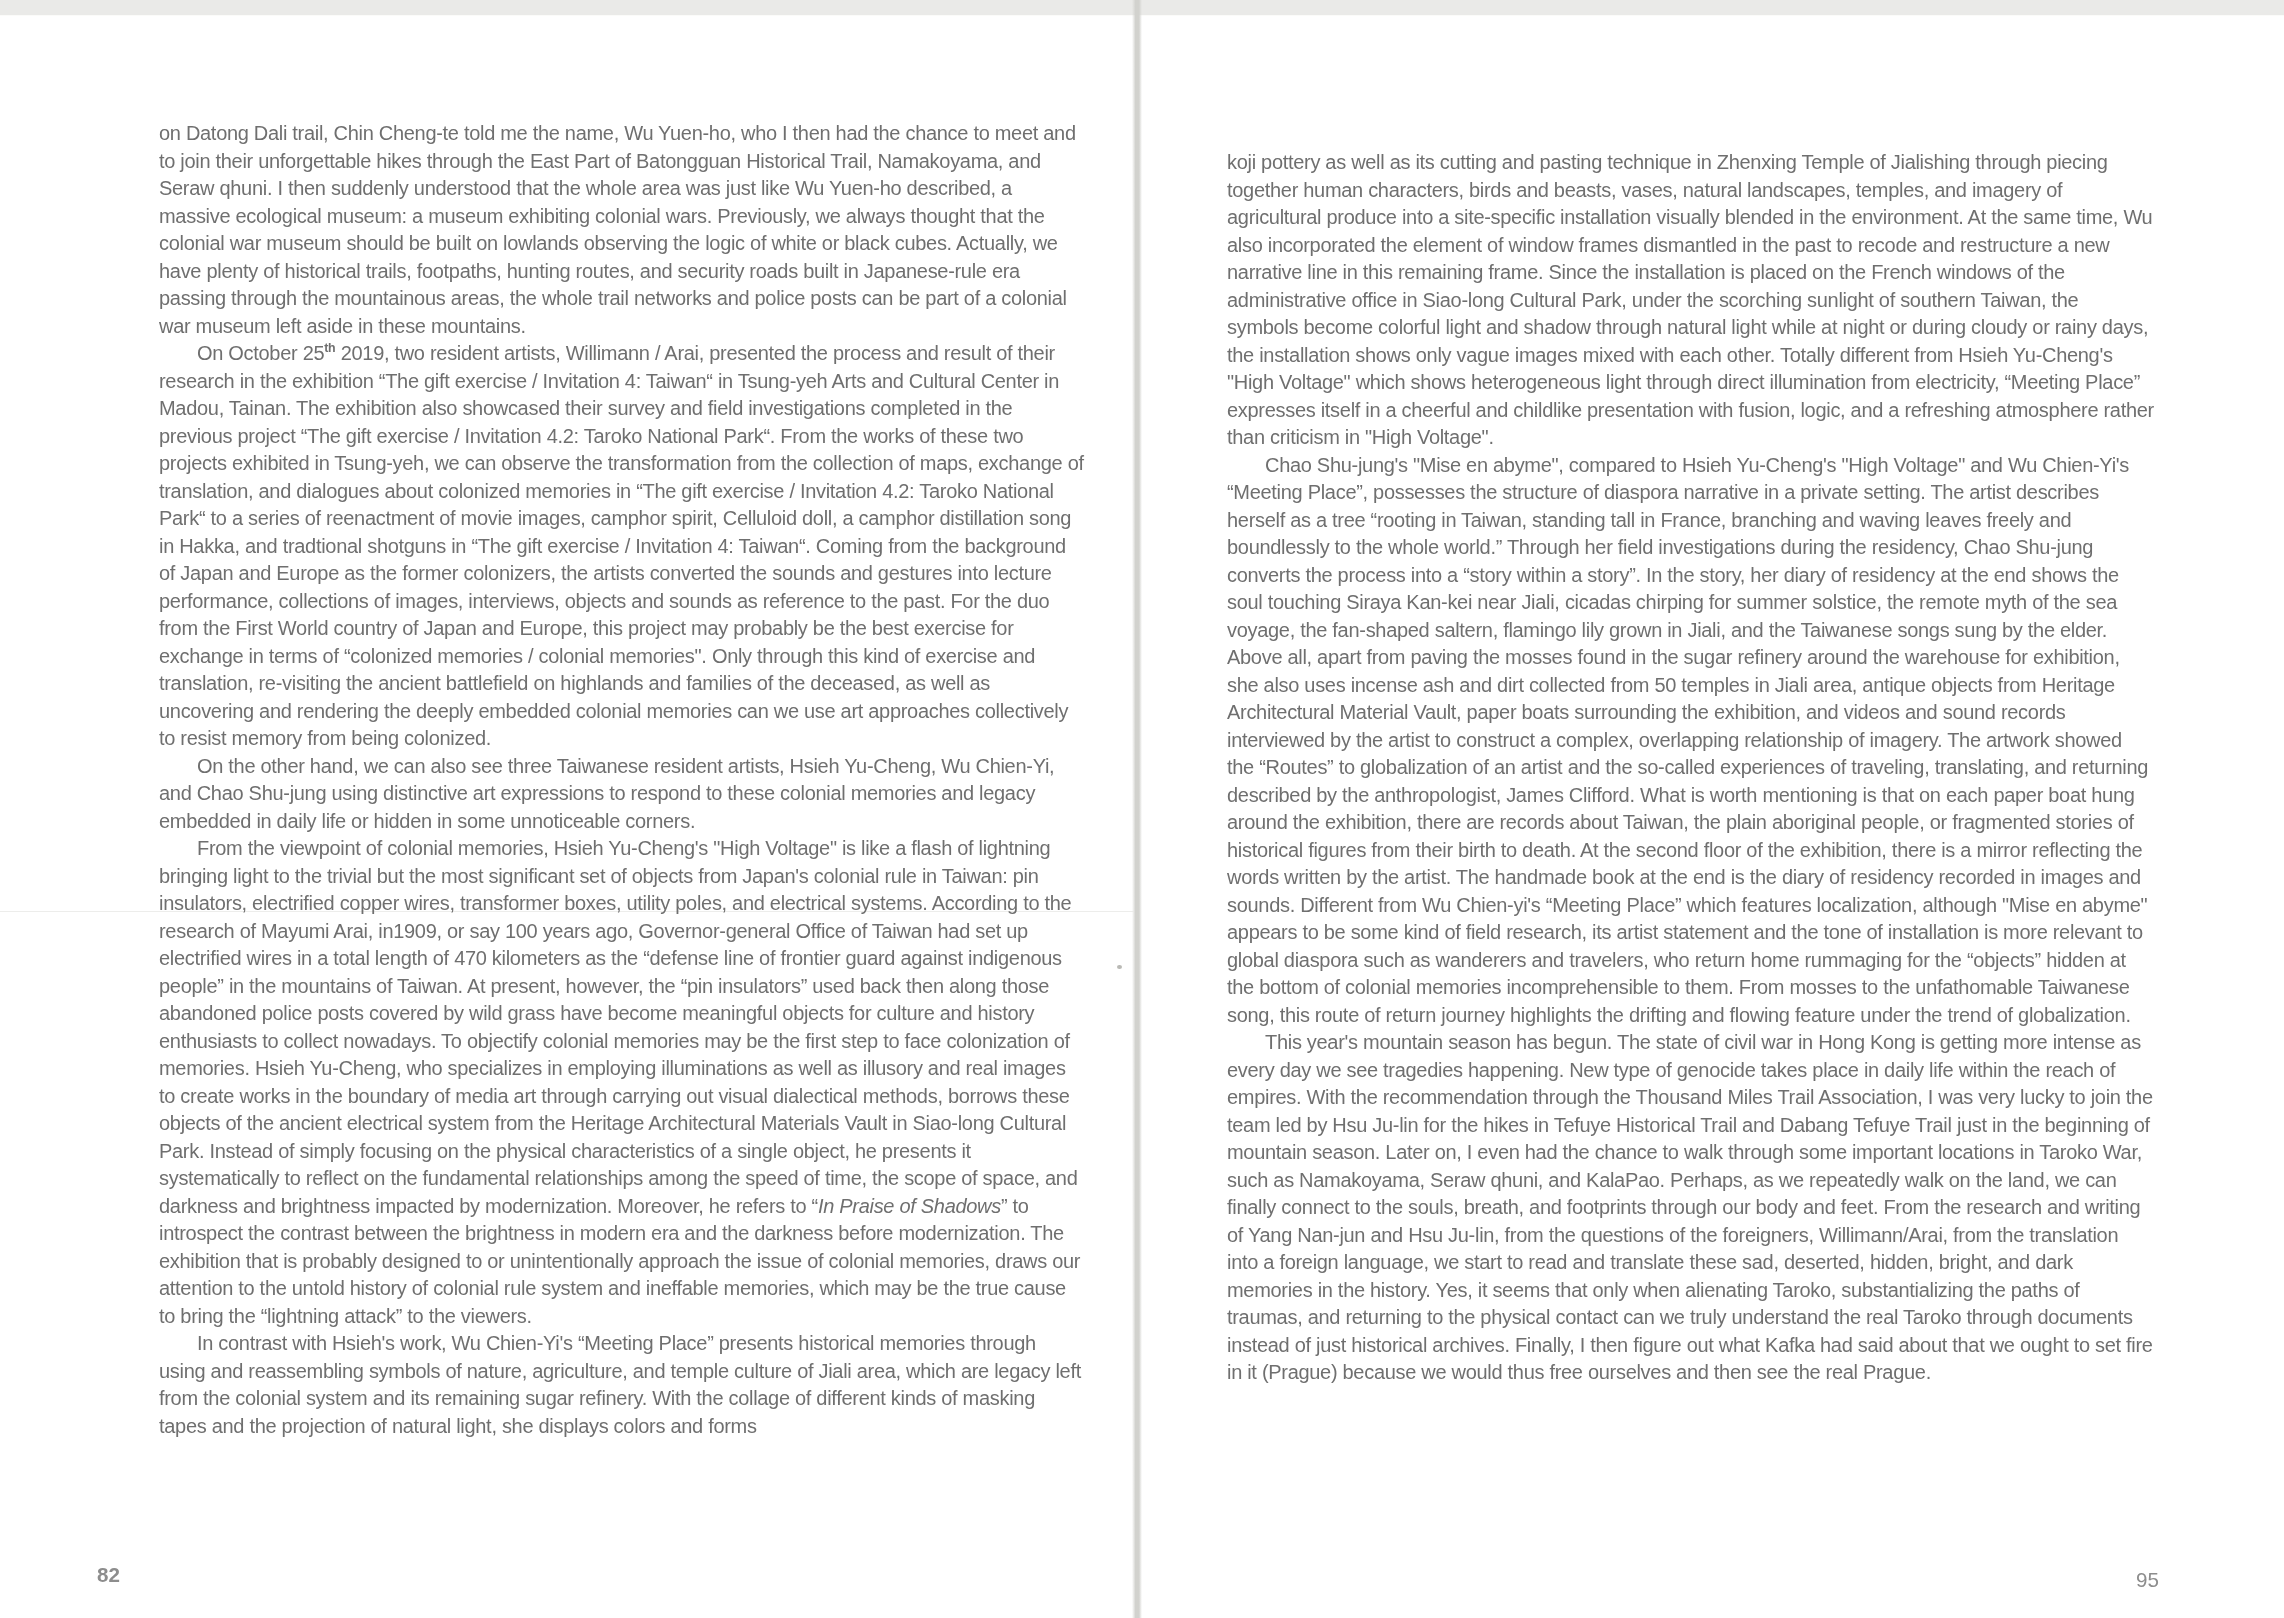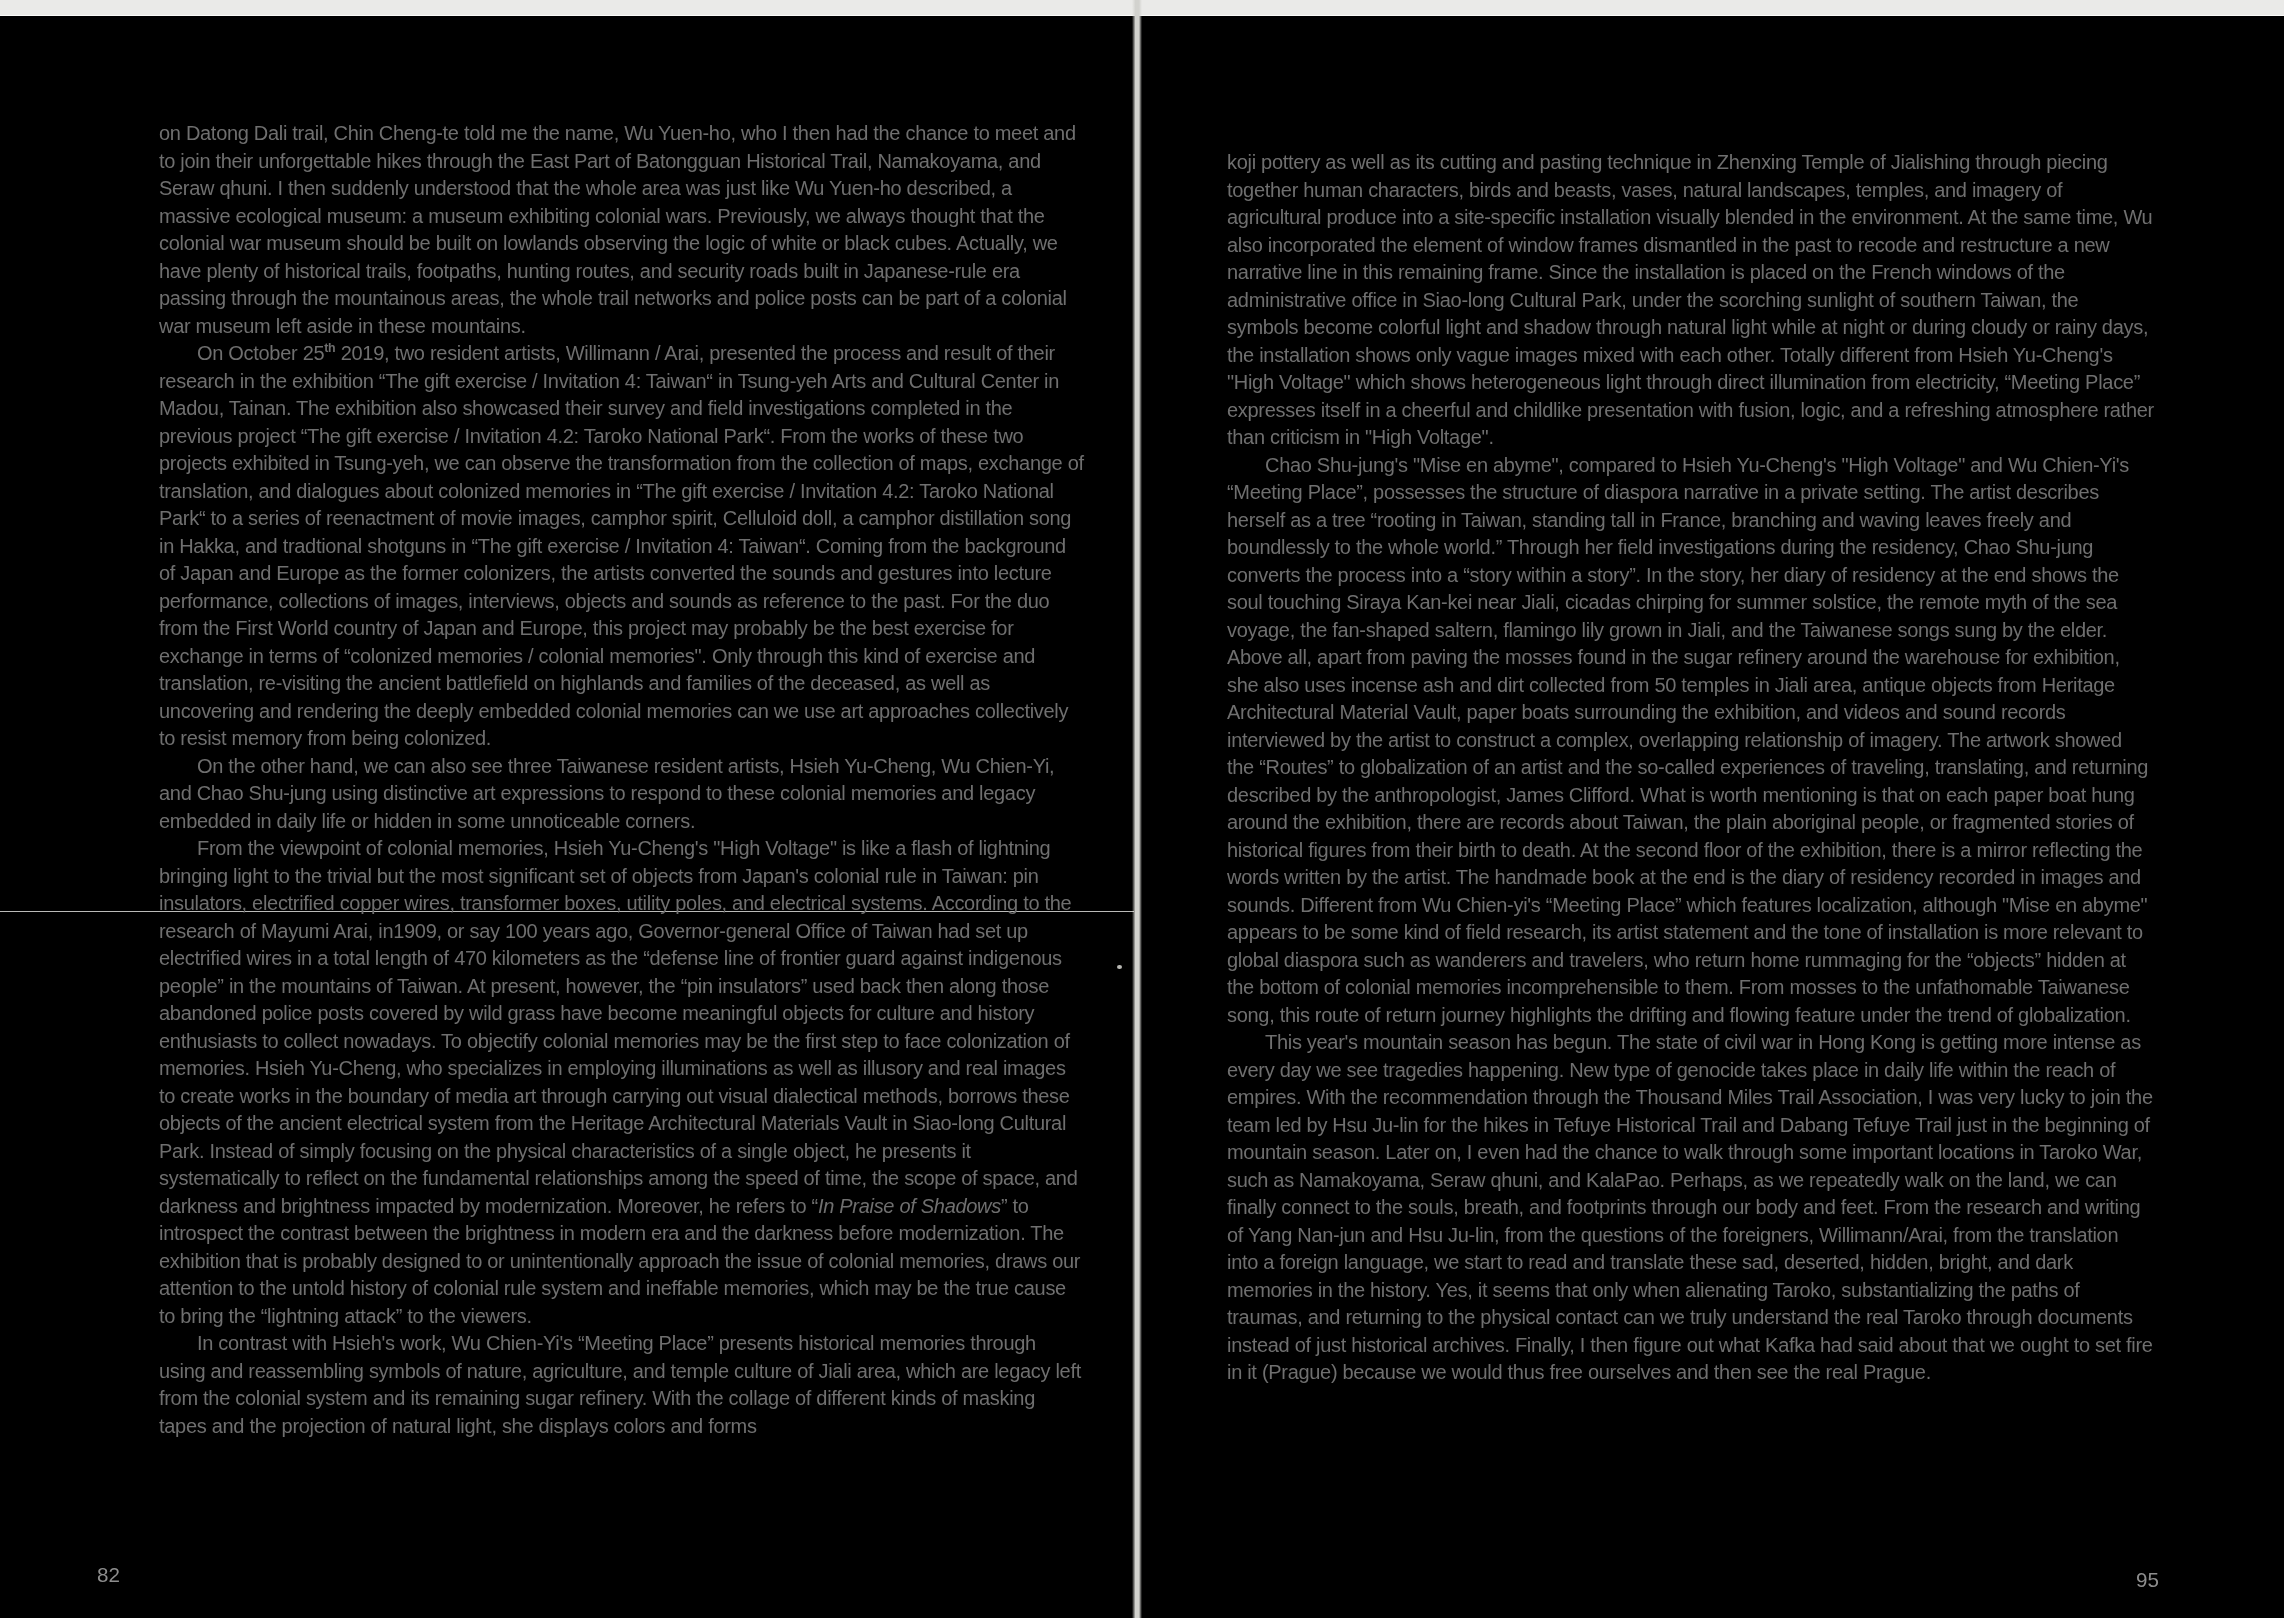--- a/index.html
+++ b/index.html
@@ -3,21 +3,21 @@
 <meta charset="utf-8">
 <style>
   html,body{margin:0;padding:0;}
   body{
     width:2284px;height:1618px;
     background:#e9e9e7;
     font-family:"Liberation Sans","DejaVu Sans",sans-serif;
   }
   .spread{
     position:relative;width:2284px;height:1618px;
-    background:#000000;overflow:hidden;
+    background:#ffffff;overflow:hidden;
   }
   .top-edge{
     position:absolute;top:0;left:0;right:0;height:15px;
     background:#eaeae8;border-bottom:1.4px solid #fbfbf9;
   }
   .scan-band{
     position:absolute;left:0;width:1134px;height:1.4px;
     background:#e9e9e6;opacity:.8;
   }
   .gutter{
@@ -34,21 +34,21 @@
   p.para{margin:0;}
   p.para.indent{text-indent:38px;}
   p.para.heading{
     font-weight:bold;color:#616161;margin:25px 0;letter-spacing:-0.2px;
   }
   sup{font-size:0.62em;line-height:0;vertical-align:super;font-weight:bold;}
   em{font-style:italic;}
   .page-number{
     position:absolute;color:#8d8d8d;font-size:20.6px;letter-spacing:0;
   }
-  .pn-left{left:97px;top:1563px;}
+  .pn-left{left:97px;top:1563px;font-weight:bold;}
   .pn-right{left:2136px;top:1568px;}
   .speck{
     position:absolute;background:#b9b9b5;border-radius:50%;
   }
 </style>
 </head>
 <body>
 
 <div class="spread">
   <div class="top-edge"></div>

